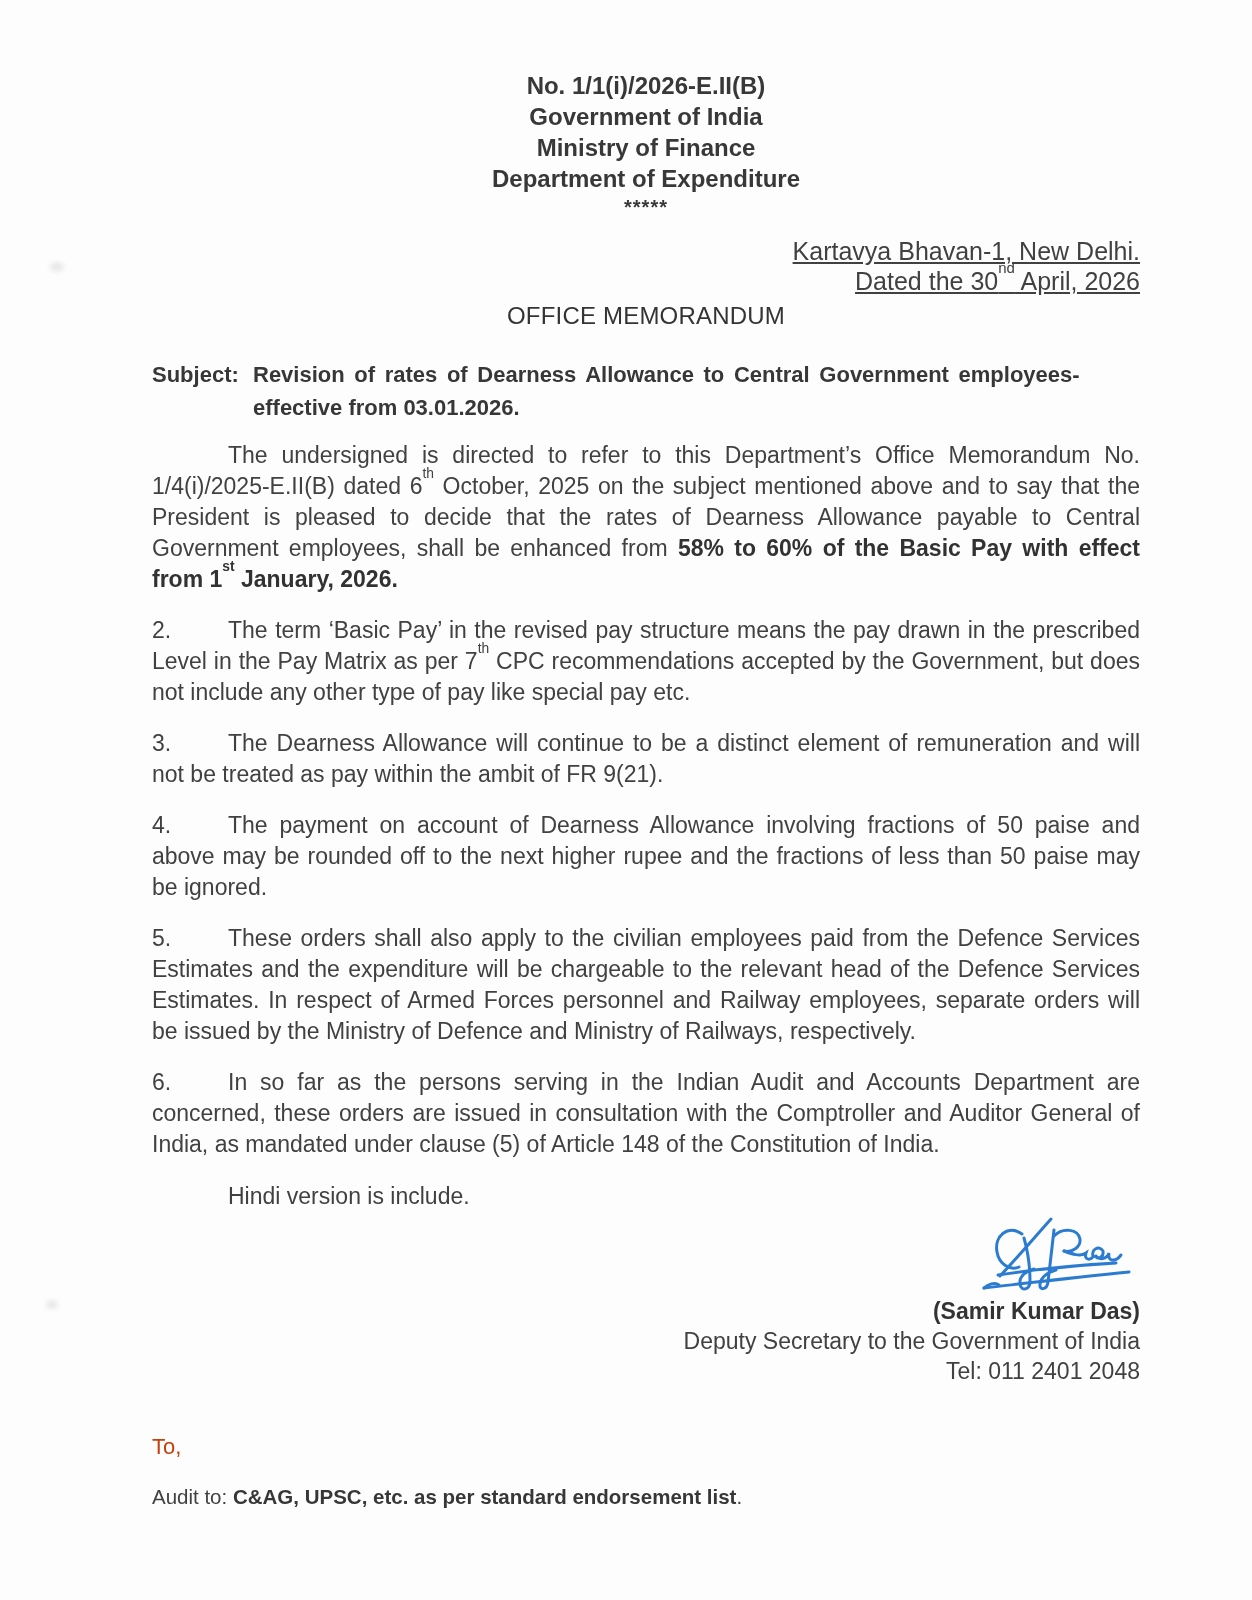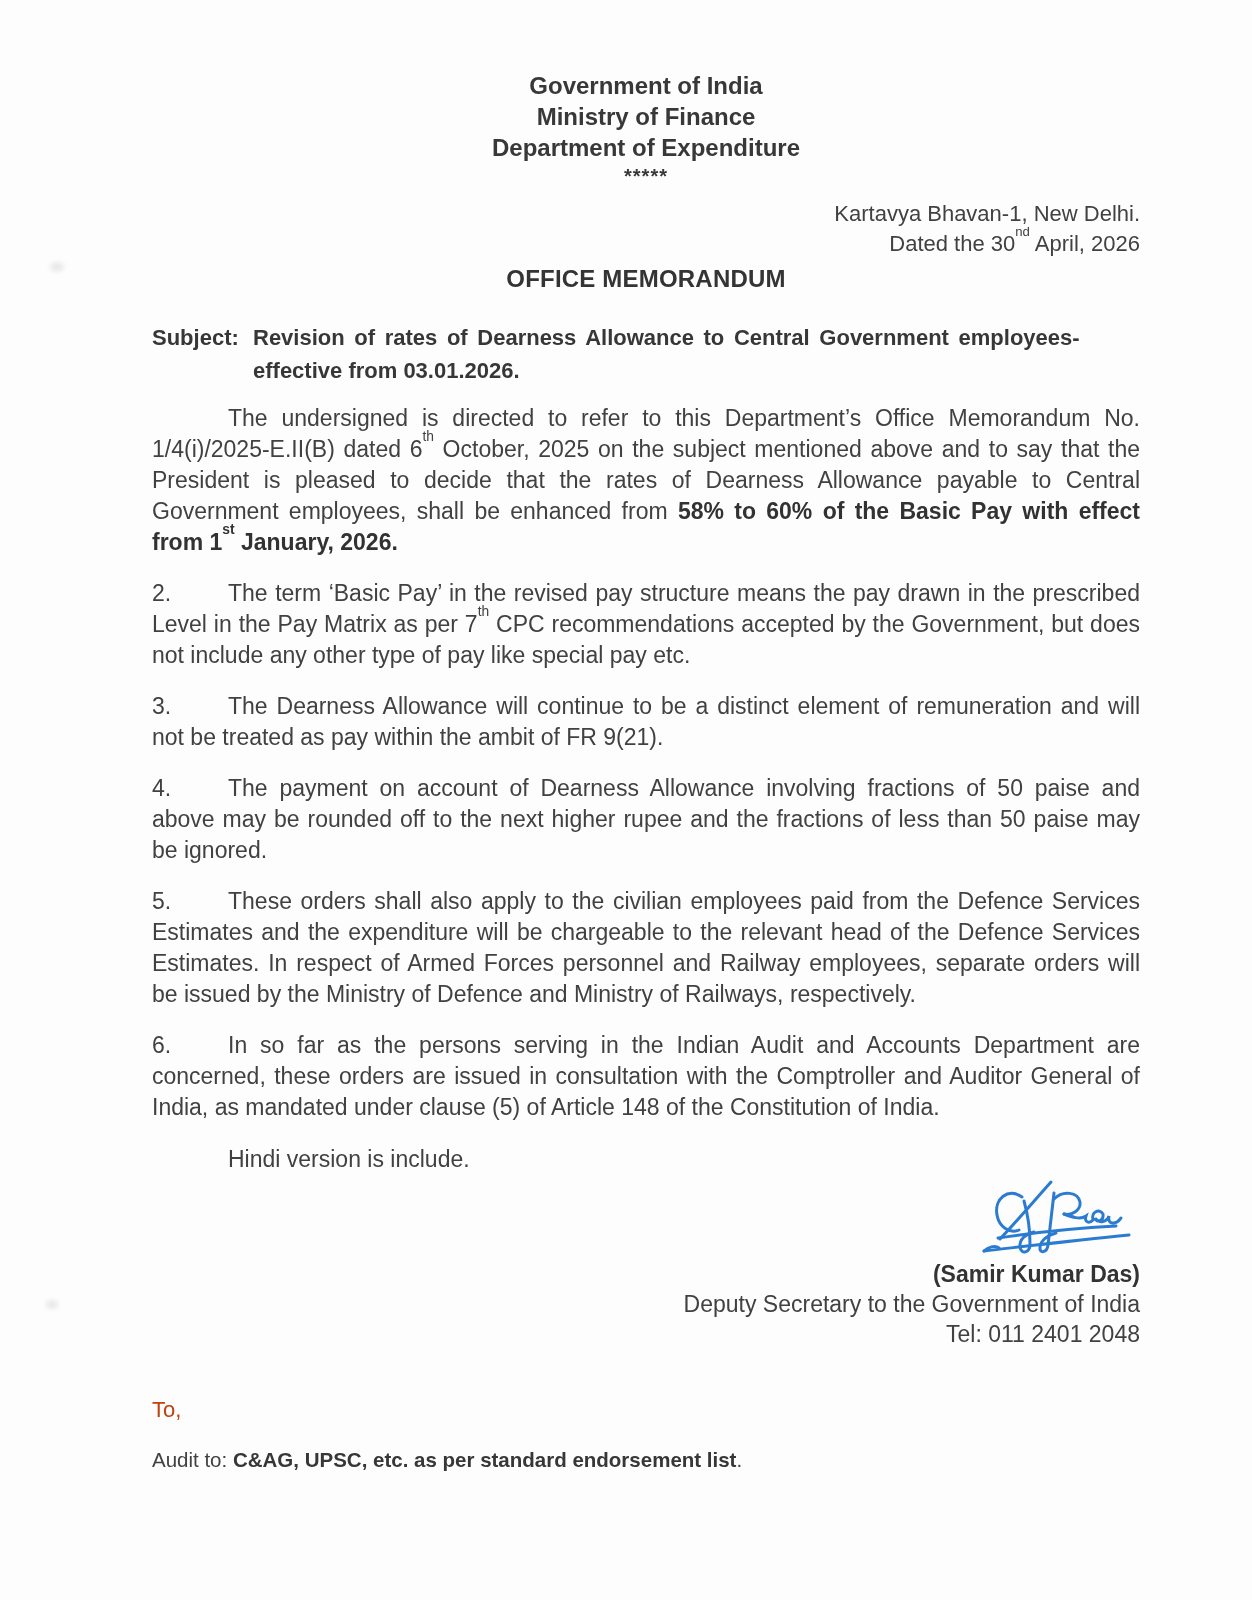--- a/index.html
+++ b/index.html
@@ -14,24 +14,24 @@
     overflow:hidden;
   }
   sup{font-size:0.6em;position:relative;top:-0.5em;line-height:0;}
 
   
   .doc-header{text-align:center;}
   .hline{font-size:24px;line-height:31px;font-weight:bold;color:#383838;}
   .stars{font-size:20px;line-height:22px;font-weight:bold;letter-spacing:1px;margin-top:2px;color:#383838;}
 
   
-  .place-date{text-align:right;font-size:22px;line-height:30px;margin-top:12px;color:#414141;}
+  .place-date{text-align:right;font-size:25px;line-height:30px;margin-top:18px;color:#414141;text-decoration:underline;}
 
   
-  .om-title{font-size:24px;line-height:28px;font-weight:bold;color:#343434;
+  .om-title{font-size:24px;line-height:28px;font-weight:normal;color:#343434;
     text-align:center;margin:6px 0 0 0;letter-spacing:0.2px;}
 
   
   .subject{position:relative;margin-top:28px;padding-left:101px;
     font-weight:bold;color:#373737;font-size:22px;line-height:33px;}
   .subject-label{position:absolute;left:0;top:0;}
   .subject-l1{white-space:nowrap;word-spacing:3.5px;}
 
   
   .para{position:relative;text-align:justify;font-size:23px;line-height:31px;
@@ -62,20 +62,21 @@
 </style>
 </head>
 <body>
 
 <div class="page">
 
   <div class="artifact a1"></div>
   <div class="artifact a2"></div>
 
   <header class="doc-header">
+    <div class="hline">No. 1/1(i)/2026-E.II(B)</div>
     <div class="hline">Government of India</div>
     <div class="hline">Ministry of Finance</div>
     <div class="hline">Department of Expenditure</div>
     <div class="stars">*****</div>
   </header>
 
   <div class="place-date">
     <div>Kartavya Bhavan-1, New Delhi.</div>
     <div><span>Dated the 30</span><sup>nd</sup><span> April, 2026</span></div>
   </div>

